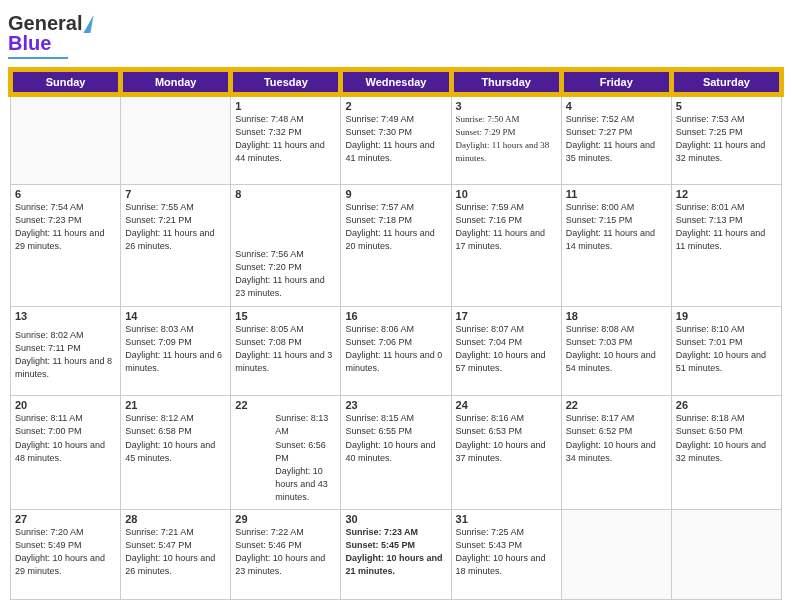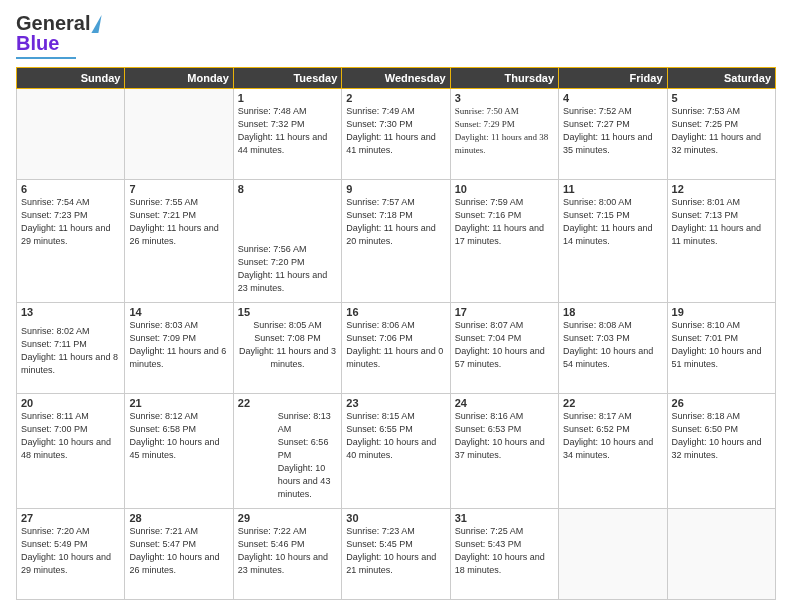--- a/index.html
+++ b/index.html
@@ -6,21 +6,21 @@
     body {
       font-family: Arial, sans-serif;
       background: #fff;
       width: 792px;
       height: 612px;
       overflow: hidden;
     }
     .page {
       width: 792px;
       height: 612px;
-      padding: 12px 16px;
+      padding: 12px 8px;
       display: flex;
       flex-direction: column;
     }
     .header {
       display: flex;
       justify-content: space-between;
       align-items: flex-start;
       margin-bottom: 8px;
     }
     .logo {
@@ -48,27 +48,27 @@
       color: #555;
     }
     .calendar {
       flex: 1;
       border: 1px solid #ccc;
       border-collapse: collapse;
       width: 100%;
       table-layout: fixed;
     }
     .calendar th {
-      background: #404040;
+      background: #4c1d95;
       color: #fff;
       font-size: 11px;
       font-weight: bold;
       padding: 4px 4px;
-      text-align: right;
-      border: 1px solid #eab308;
+      text-align: center;
+      border: 5px solid #eab308;
     }
     .calendar td {
       border: 1px solid #ccc;
       vertical-align: top;
       padding: 3px 4px;
       font-size: 9.5px;
       color: #333;
       background: #fff;
       height: 88px;
     }
@@ -207,21 +207,21 @@
 Daylight: 11 hours and 8 minutes.</div>
           </td>
           <td>
             <span class="day-num">14</span>
             <div class="day-detail" style="white-space: pre-line;">Sunrise: 8:03 AM
 Sunset: 7:09 PM
 Daylight: 11 hours and 6 minutes.</div>
           </td>
           <td>
             <span class="day-num">15</span>
-            <div class="day-detail" style="white-space: pre-line; text-align: center;">Sunrise: 8:05 AM
+            <div class="day-detail" style="white-space: pre-line;">Sunrise: 8:05 AM
 Sunset: 7:08 PM
 Daylight: 11 hours and 3 minutes.</div>
           </td>
           <td>
             <span class="day-num">16</span>
             <div class="day-detail" style="white-space: pre-line;">Sunrise: 8:06 AM
 Sunset: 7:06 PM
 Daylight: 11 hours and 0 minutes.</div>
           </td>
           <td>
@@ -301,21 +301,21 @@
 Daylight: 10 hours and 26 minutes.</div>
           </td>
           <td>
             <span class="day-num">29</span>
             <div class="day-detail" style="white-space: pre-line;">Sunrise: 7:22 AM
 Sunset: 5:46 PM
 Daylight: 10 hours and 23 minutes.</div>
           </td>
           <td>
             <span class="day-num">30</span>
-            <div class="day-detail" style="white-space: pre-line;">Sunrise: 7:23 AM
+            <div class="day-detail" style="white-space: pre-line; font-weight: bold;">Sunrise: 7:23 AM
 Sunset: 5:45 PM
 Daylight: 10 hours and 21 minutes.</div>
           </td>
           <td>
             <span class="day-num">31</span>
             <div class="day-detail" style="white-space: pre-line;">Sunrise: 7:25 AM
 Sunset: 5:43 PM
 Daylight: 10 hours and 18 minutes.</div>
           </td>
           <td class="empty"></td>

